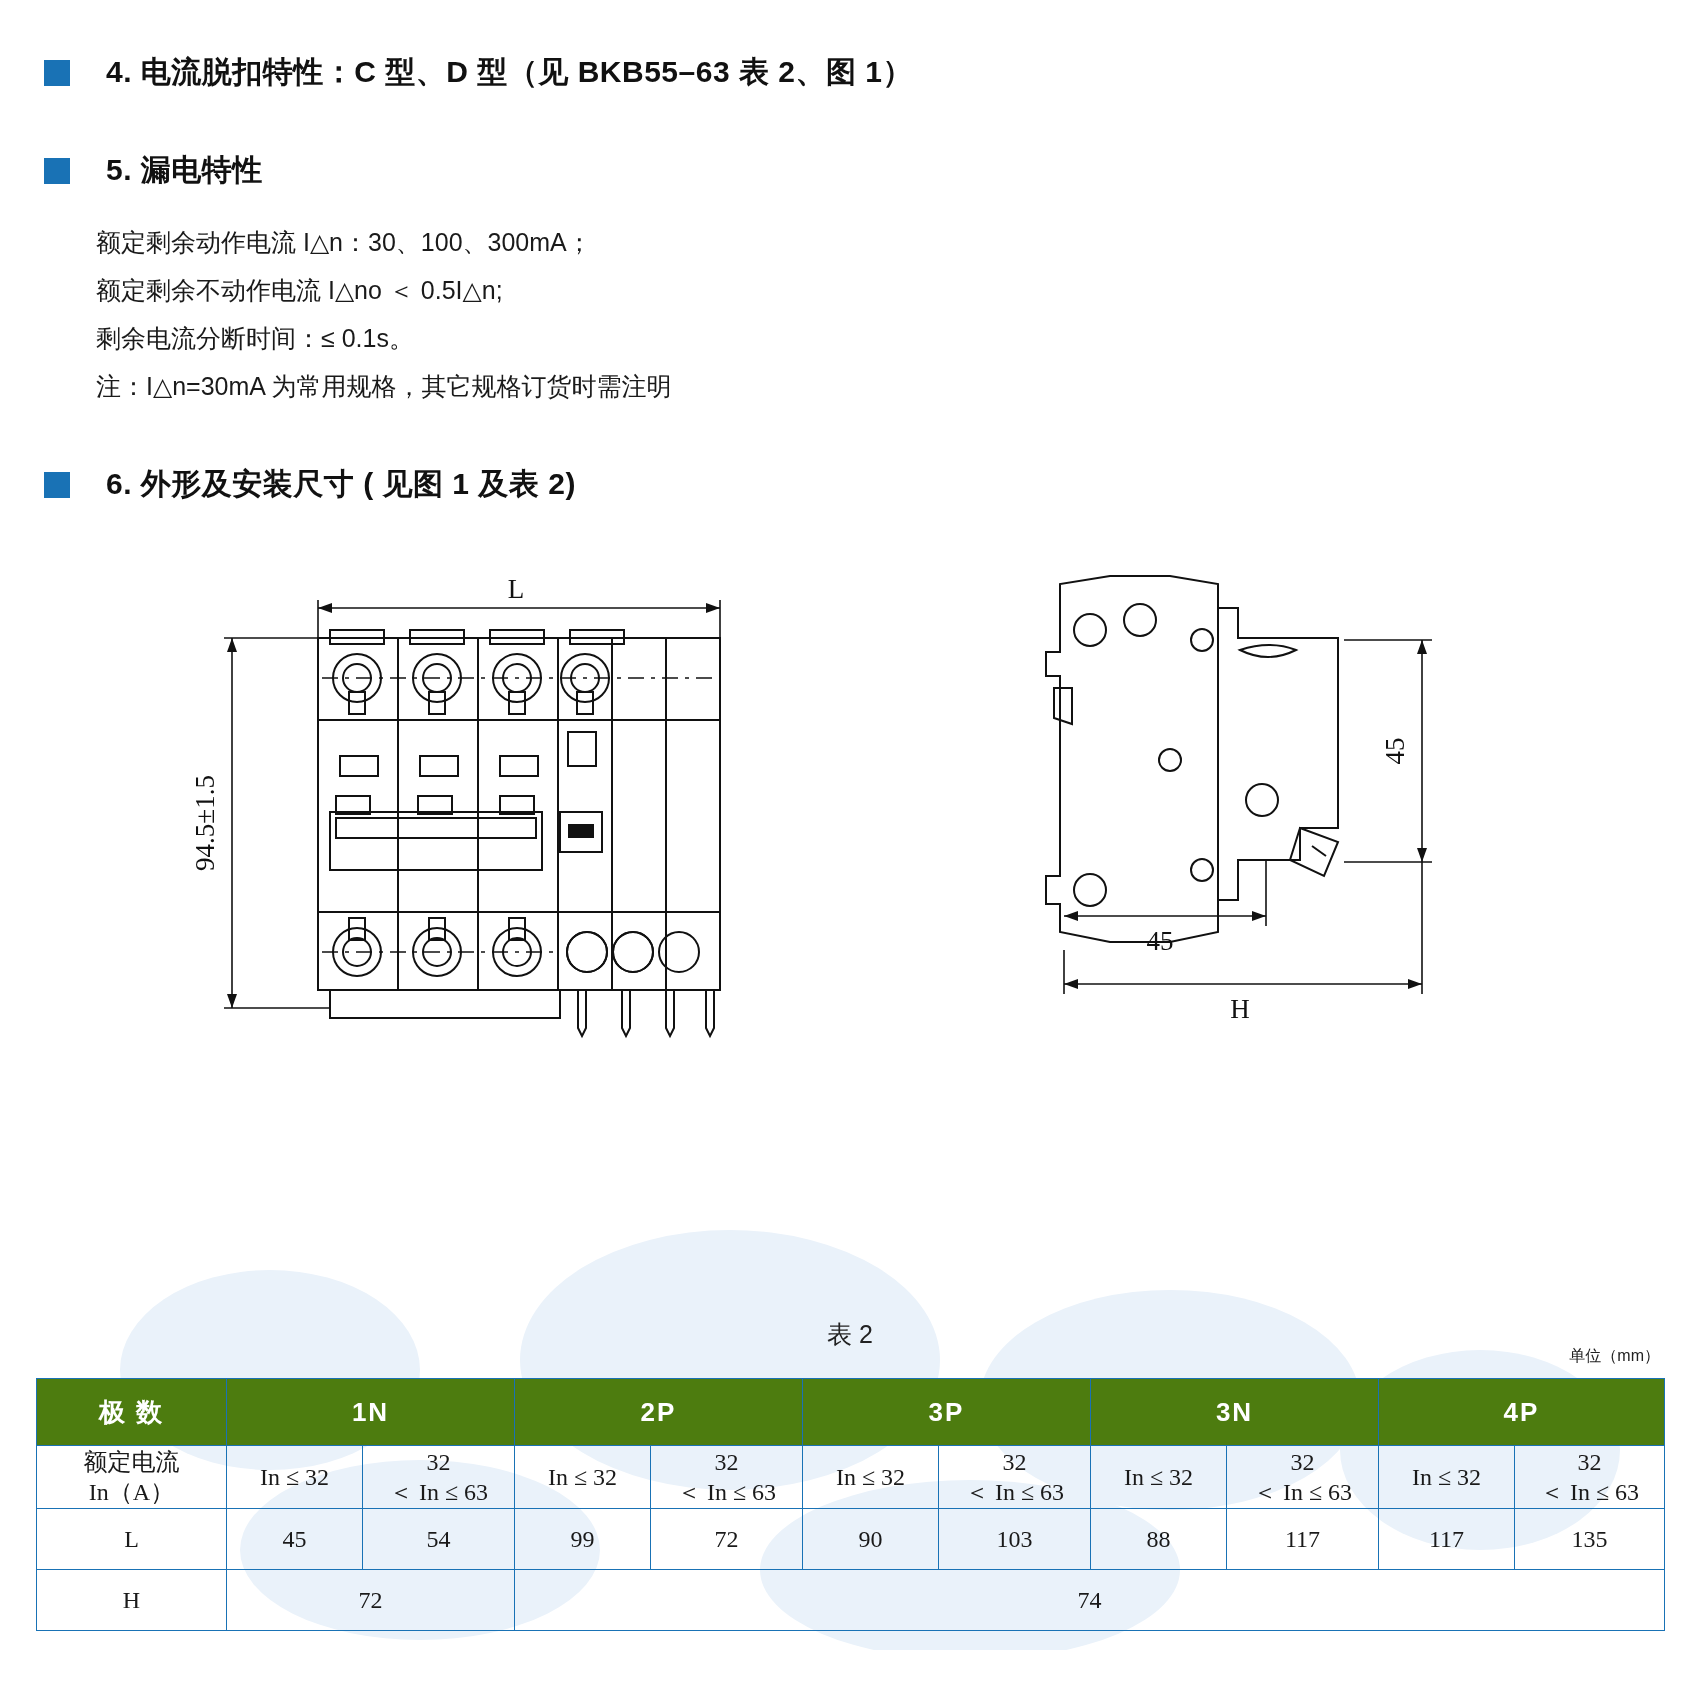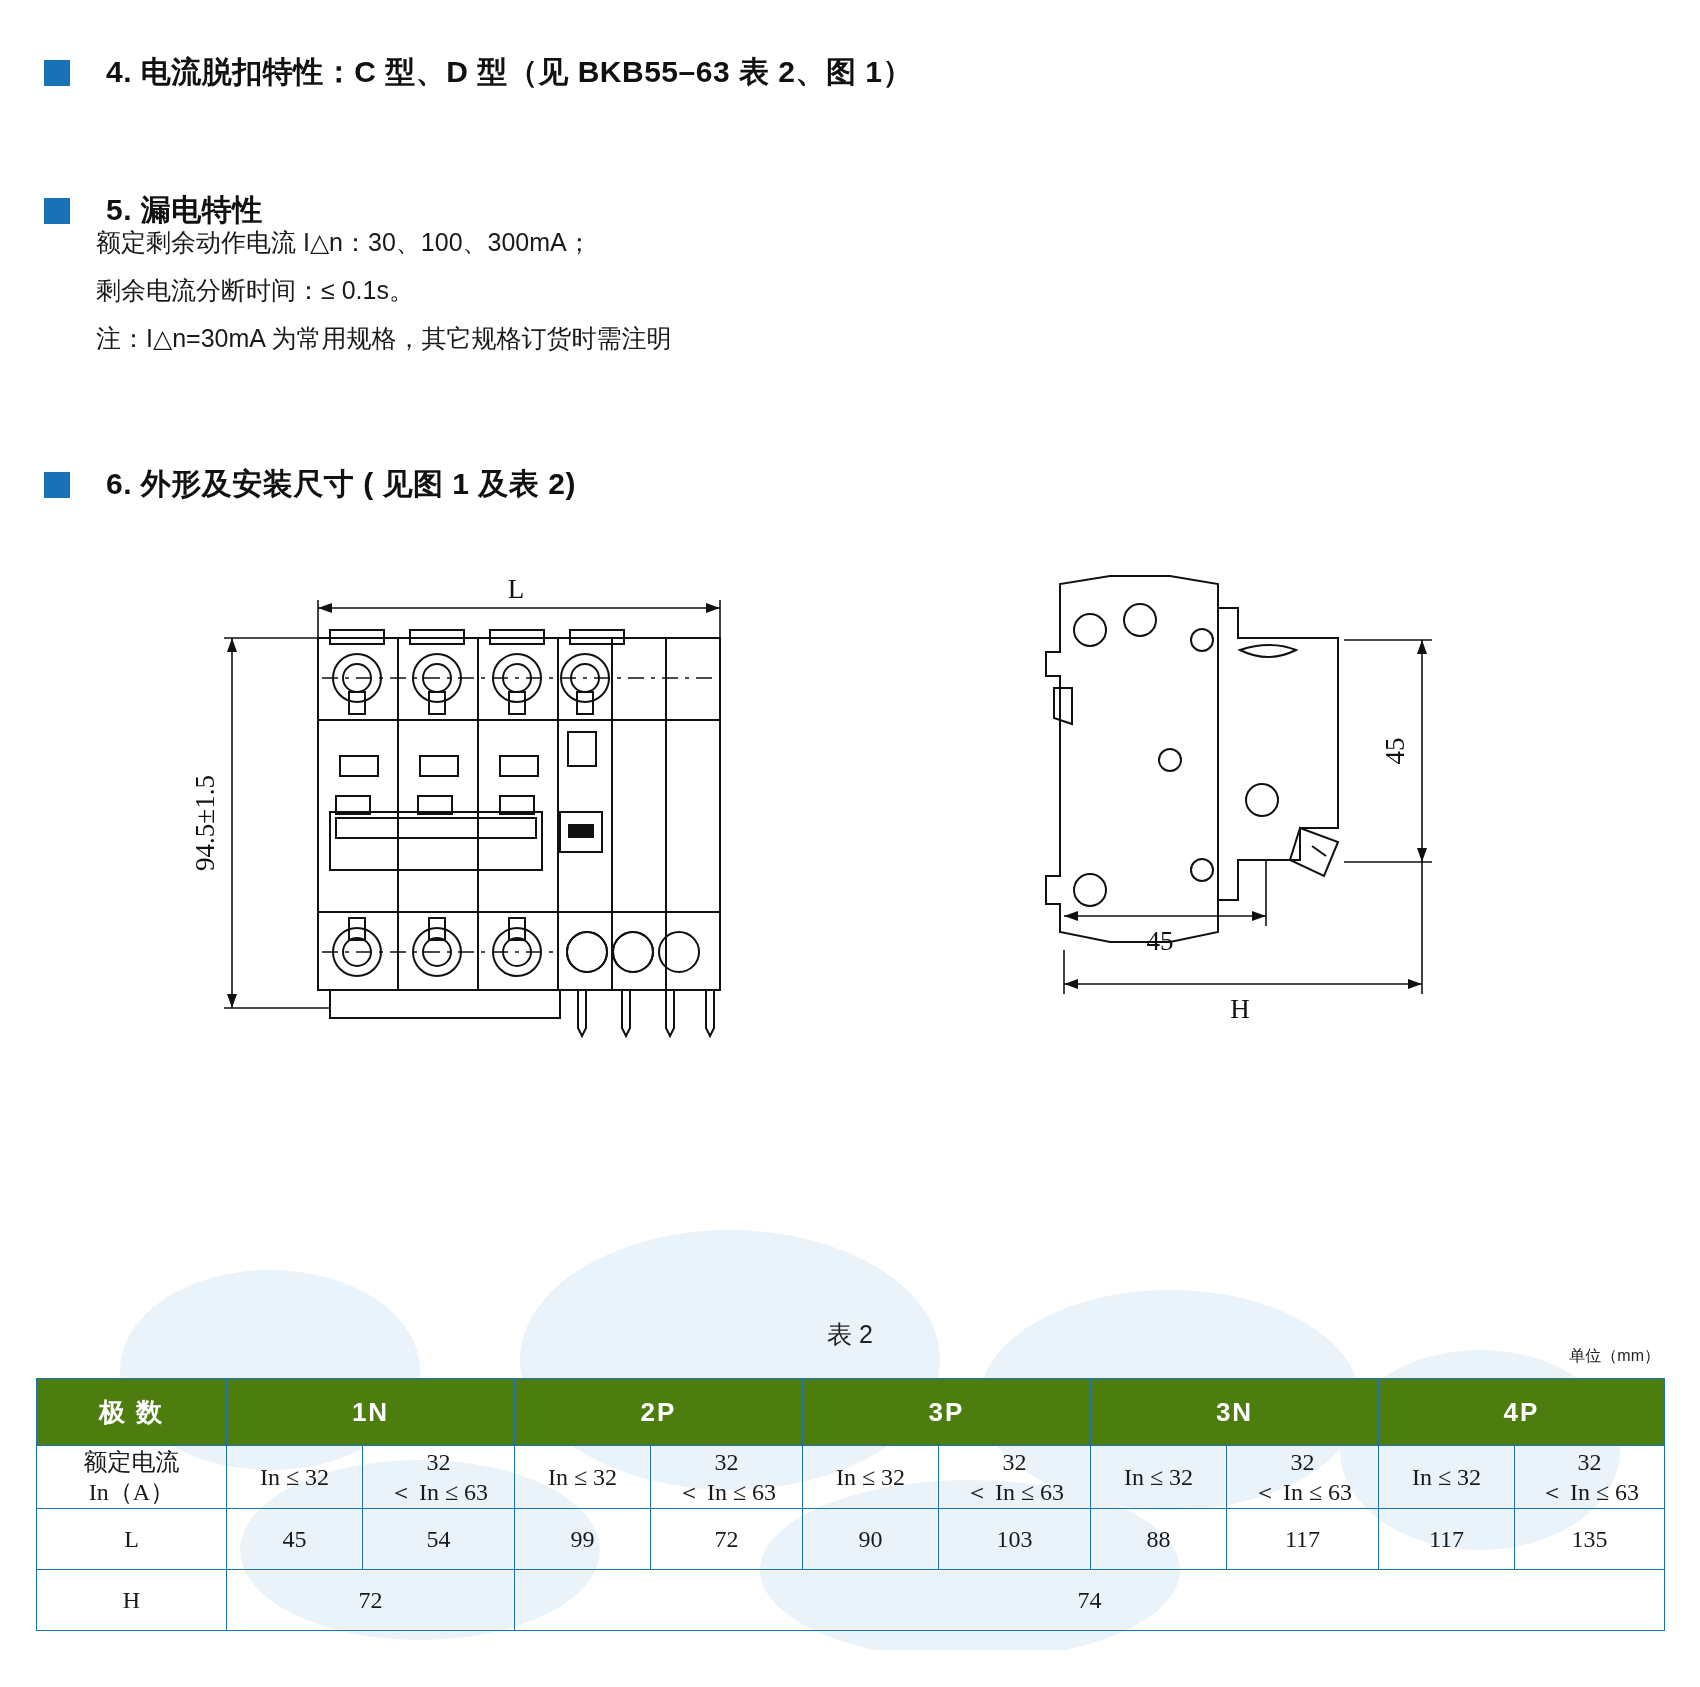--- a/index.html
+++ b/index.html
@@ -37,21 +37,21 @@
     display: block;
   }
   .section-title {
     font-size: 30px;
     font-weight: bold;
     letter-spacing: 0.5px;
     color: #111;
   }
 
   #sec4 { position: absolute; left: 44px; top: 52px; }
-  #sec5 { position: absolute; left: 44px; top: 150px; margin-top: 40px; }
+  #sec5 { position: absolute; left: 44px; top: 150px; }
   #sec6 { position: absolute; left: 44px; top: 464px; }
 
   
   .body-block {
     position: absolute;
     left: 96px;
     top: 218px;
   }
   .body-line {
     font-size: 25px;
@@ -162,20 +162,21 @@
     <span class="section-title">4. 电流脱扣特性：C 型、D 型（见 BKB55–63 表 2、图 1）</span>
   </div>
 
   <div class="section-head" id="sec5">
     <span class="bullet-square"></span>
     <span class="section-title">5. 漏电特性</span>
   </div>
 
   <div class="body-block">
     <div class="body-line">额定剩余动作电流 I△n：30、100、300mA；</div>
+    <div class="body-line">额定剩余不动作电流 I△no ＜ 0.5I△n;</div>
     <div class="body-line">剩余电流分断时间：≤ 0.1s。</div>
     <div class="body-line">注：I△n=30mA 为常用规格，其它规格订货时需注明</div>
   </div>
 
   <div class="section-head" id="sec6">
     <span class="bullet-square"></span>
     <span class="section-title">6. 外形及安装尺寸 ( 见图 1 及表 2)</span>
   </div>
 
   <div class="figure-wrap">

